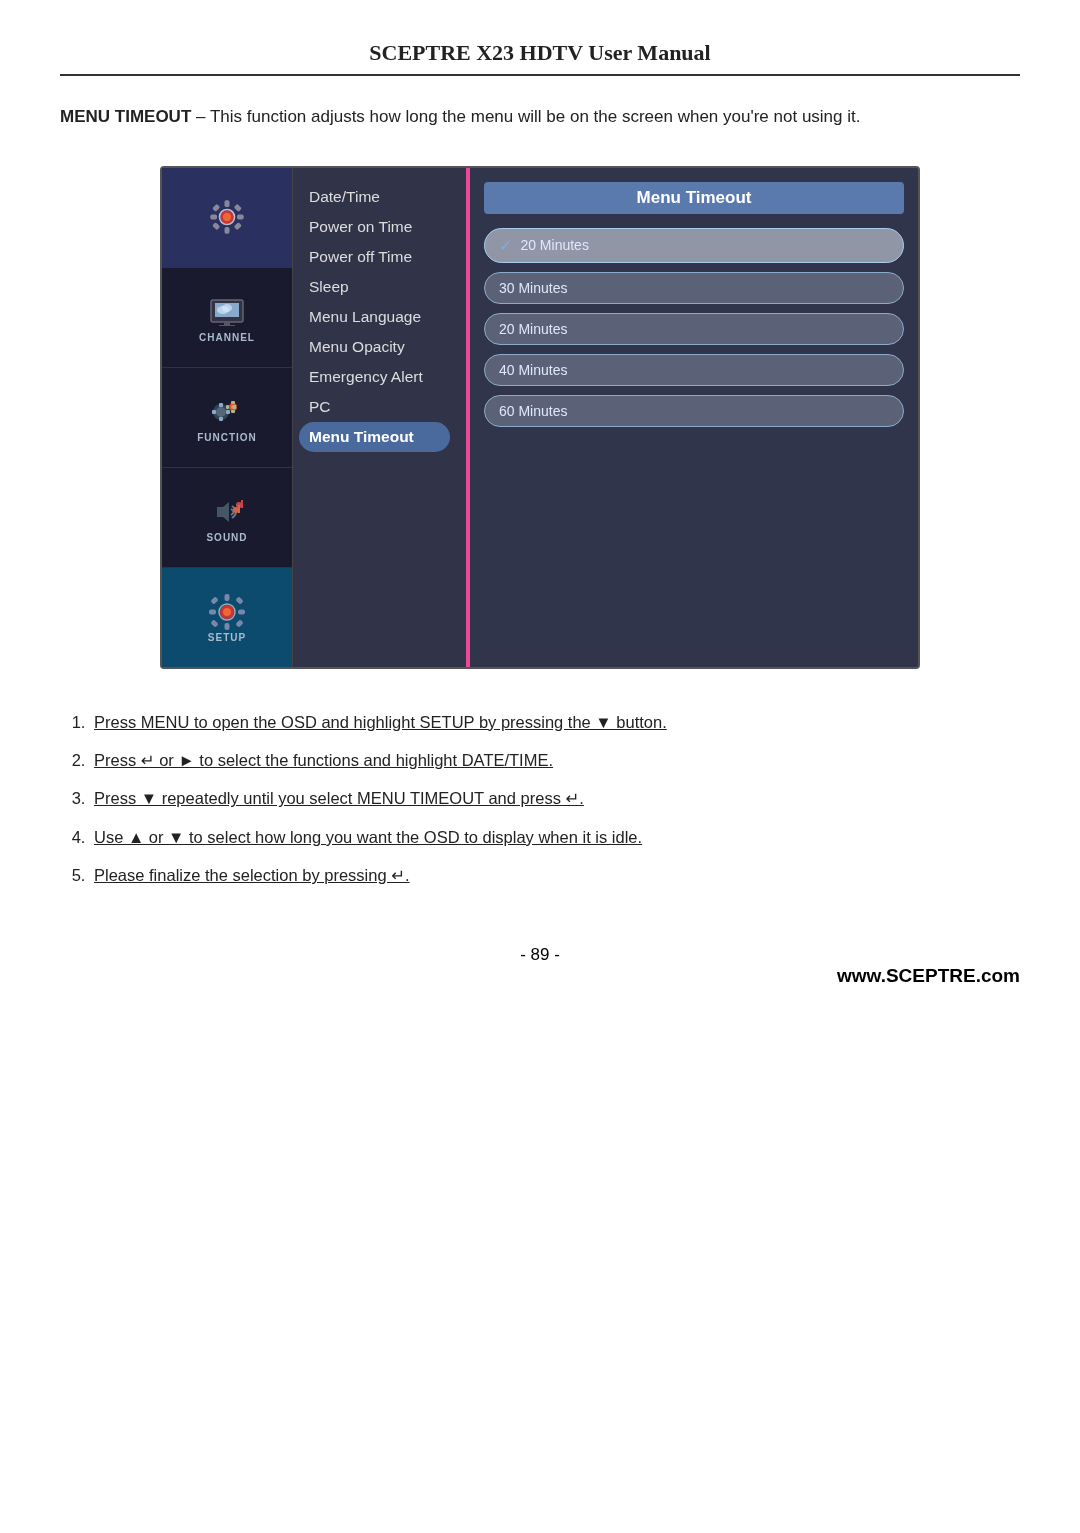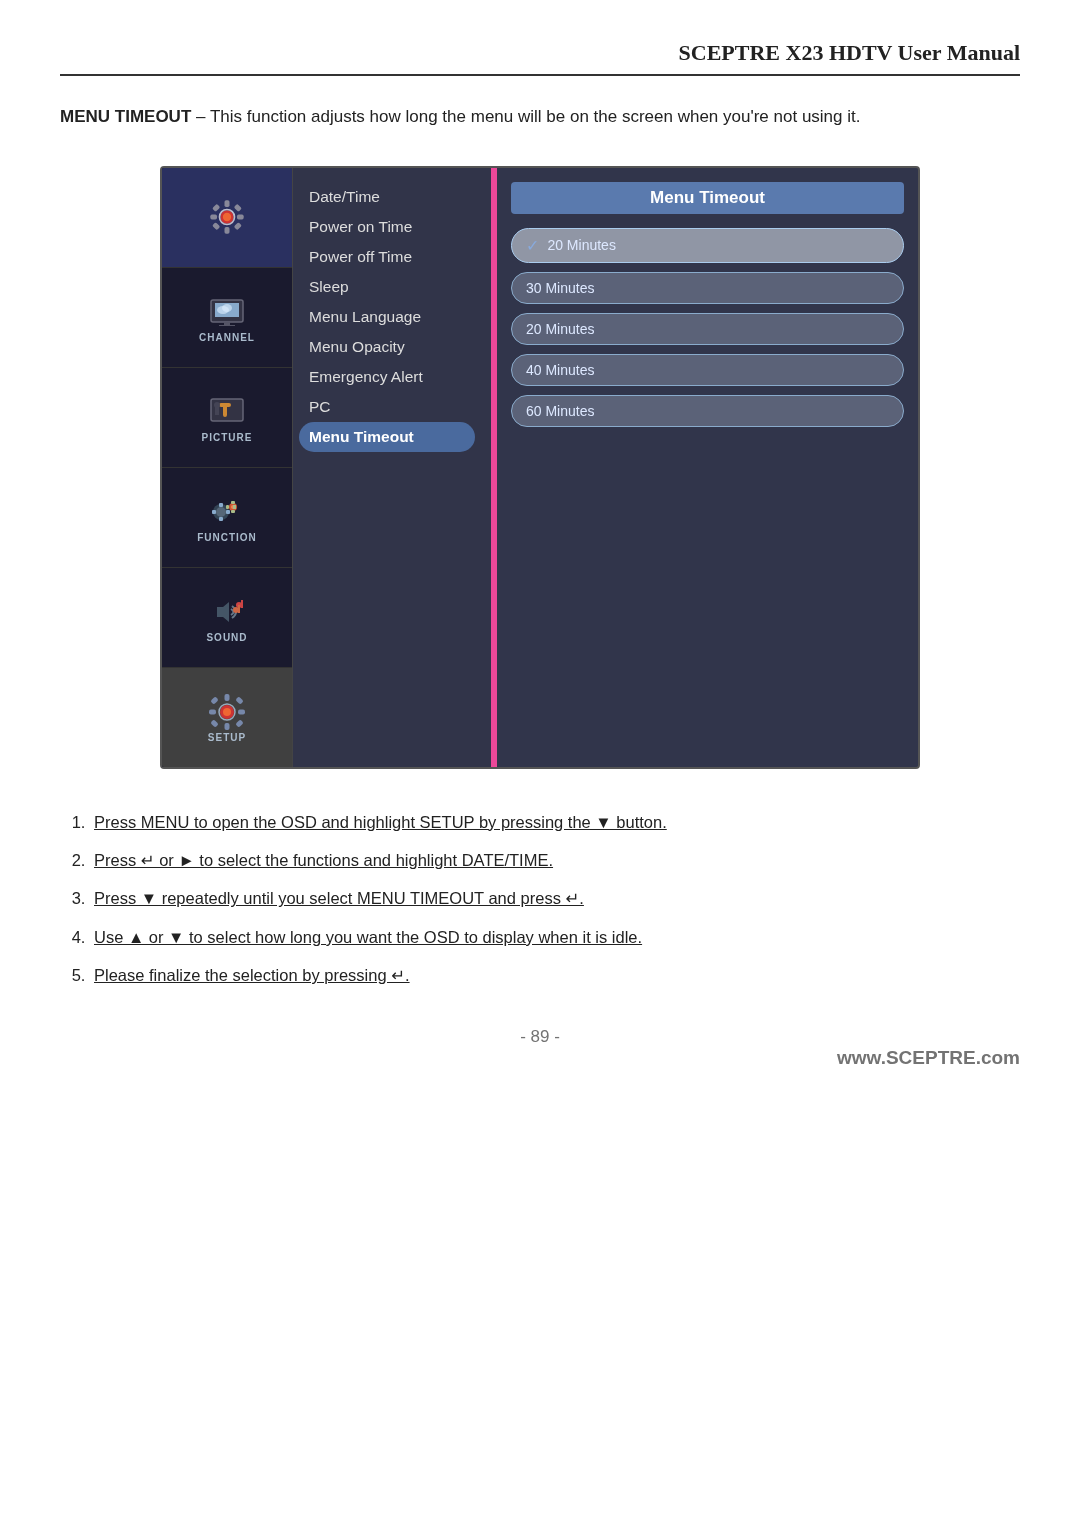--- a/index.html
+++ b/index.html
@@ -7,21 +7,21 @@
       width: 1080px;
       min-height: 1533px;
       background: #ffffff;
       font-family: Arial, sans-serif;
       color: #222;
       padding: 40px 60px;
     }
 
     
     .page-header {
-      text-align: right;
+      text-align: center;
       font-size: 22px;
       font-weight: bold;
       border-bottom: 2px solid #333;
       padding-bottom: 8px;
       margin-bottom: 28px;
       font-family: 'Times New Roman', serif;
     }
 
     
     .intro-text {
@@ -67,24 +67,24 @@
       min-height: 68px;
     }
 
     .osd-sidebar-item:last-child {
       border-bottom: none;
       background: #1e2e4e;
     }
 
     
     .osd-menu {
-      width: 205px;
+      width: 178px;
       background: rgba(180, 200, 230, 0.15);
       border-left: 1px solid #444;
-      border-right: 6px solid #ec4899;
+      border-right: 4px solid #ec4899;
       padding: 14px 16px;
     }
 
     .osd-menu-item {
       font-size: 15.5px;
       padding: 6px 0;
       color: #ddd;
       font-family: Arial, sans-serif;
     }
 
@@ -147,23 +147,23 @@
 
     .instructions li {
       margin-bottom: 12px;
       padding-left: 4px;
       text-decoration: underline;
     }
 
     
     .page-footer {
       text-align: center;
-      margin-top: 39px;
+      margin-top: 57px;
       font-size: 17px;
-      color: #737373;
+      color: #000000;
     }
 
     .sidebar-icon-placeholder {
       width: 40px;
       height: 40px;
       font-size: 24px;
       display: flex;
       align-items: center;
       justify-content: center;
     }
@@ -213,37 +213,20 @@
 
           <ellipse cx="14" cy="12" rx="6" ry="4" fill="#ddeeff" opacity="0.6"></ellipse>
           <ellipse cx="18" cy="10" rx="5" ry="4" fill="#ddeeff" opacity="0.6"></ellipse>
           <rect x="15" y="24" width="6" height="3" fill="#556"></rect>
           <rect x="10" y="27" width="16" height="1.5" fill="#556"></rect>
         </svg>
       </div>
       <span style="color:#aabbcc; font-size:10px; letter-spacing:1px;">CHANNEL</span>
     </div>
 
-    <div class="osd-sidebar-item">
-      <div class="sidebar-icon-placeholder">
-        <svg width="36" height="30" viewBox="0 0 36 30">
-          <rect x="2" y="2" width="32" height="22" rx="2" fill="#334" stroke="#667" stroke-width="1.5"></rect>
-
-          <g fill="#cc8833">
-            <rect x="14" y="6" width="4" height="14" rx="2"></rect>
-            <rect x="10" y="6" width="12" height="4" rx="2"></rect>
-          </g>
-          <g fill="#888">
-            <circle cx="8" cy="8" r="3" fill="#445"></circle>
-            <rect x="6" y="8" width="4" height="10" fill="#445"></rect>
-          </g>
-        </svg>
-      </div>
-      <span style="color:#aabbcc; font-size:10px; letter-spacing:1px;">PICTURE</span>
-    </div>
 
     <div class="osd-sidebar-item">
       <div class="sidebar-icon-placeholder">
         <svg width="36" height="30" viewBox="0 0 36 30">
           <circle cx="12" cy="15" r="8" fill="#334455"></circle>
           <circle cx="12" cy="15" r="5" fill="#556677"></circle>
           <g fill="#88aacc">
             <rect x="10" y="6" width="4" height="4" rx="1"></rect>
             <rect x="10" y="20" width="4" height="4" rx="1"></rect>
             <rect x="3" y="13" width="4" height="4" rx="1"></rect>
@@ -272,21 +255,21 @@
 
           <circle cx="30" cy="8" r="3" fill="#cc4444"></circle>
           <rect x="32" y="3" width="2" height="8" fill="#cc4444"></rect>
           <circle cx="27" cy="13" r="3" fill="#cc6644"></circle>
           <rect x="29" y="8" width="2" height="8" fill="#cc6644"></rect>
         </svg>
       </div>
       <span style="color:#aabbcc; font-size:10px; letter-spacing:1px;">SOUND</span>
     </div>
 
-    <div class="osd-sidebar-item" style="background:#404040;">
+    <div class="osd-sidebar-item" style="background:#0c4a6e;">
       <div class="sidebar-icon-placeholder">
         <svg width="40" height="40" viewBox="0 0 40 40">
           <circle cx="20" cy="20" r="7" fill="#cc3333"></circle>
           <circle cx="20" cy="20" r="4" fill="#ee6633"></circle>
           <g fill="#7788aa">
             <rect x="17.5" y="2" width="5" height="7" rx="2"></rect>
             <rect x="17.5" y="31" width="5" height="7" rx="2"></rect>
             <rect x="2" y="17.5" width="7" height="5" rx="2"></rect>
             <rect x="31" y="17.5" width="7" height="5" rx="2"></rect>
             <rect x="5" y="5" width="5" height="7" rx="2" transform="rotate(45 7.5 8.5)"></rect>

